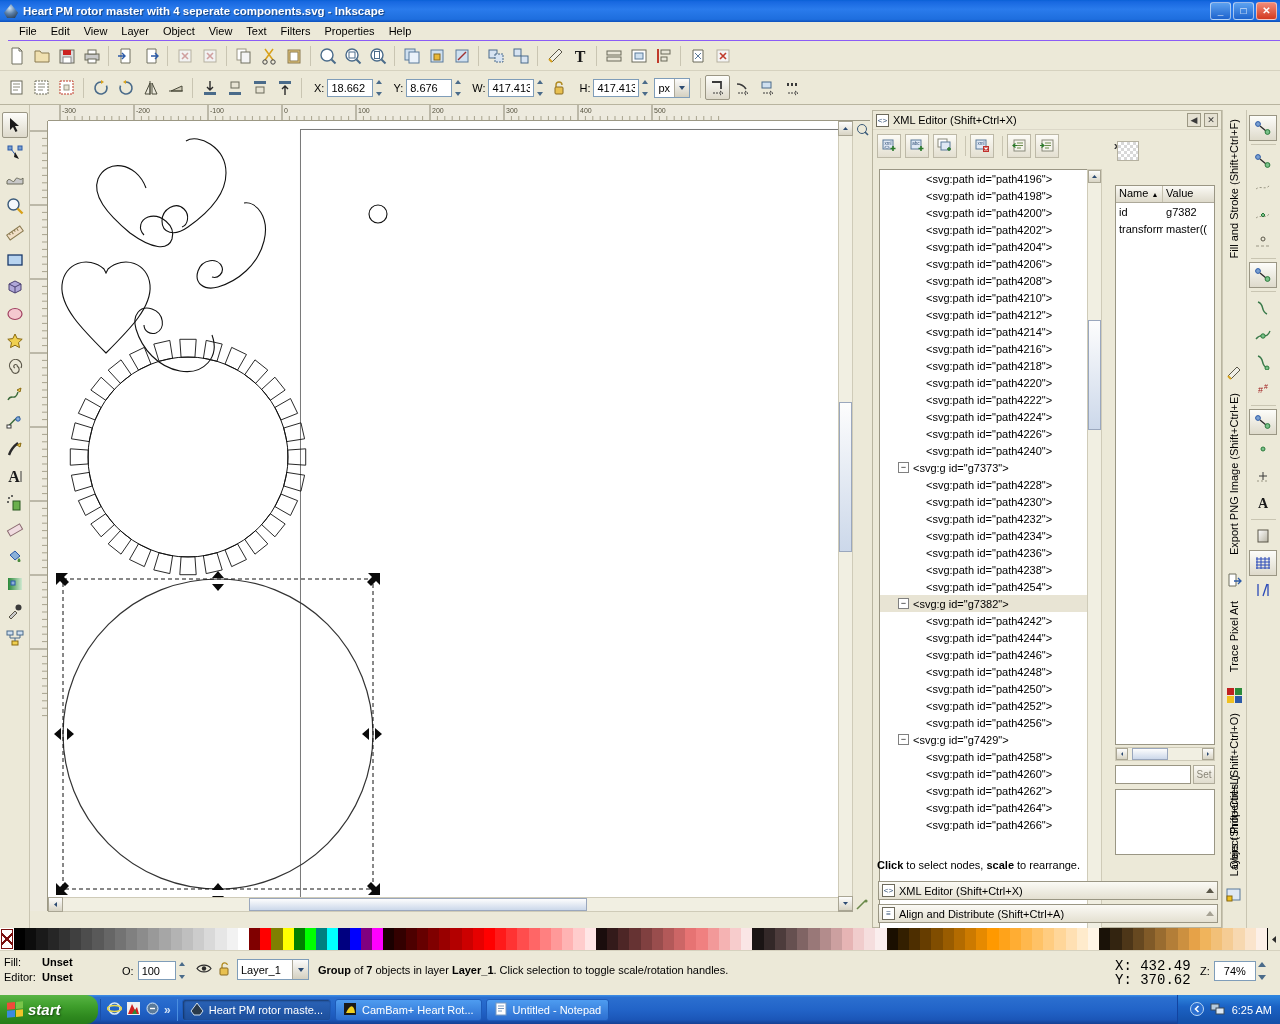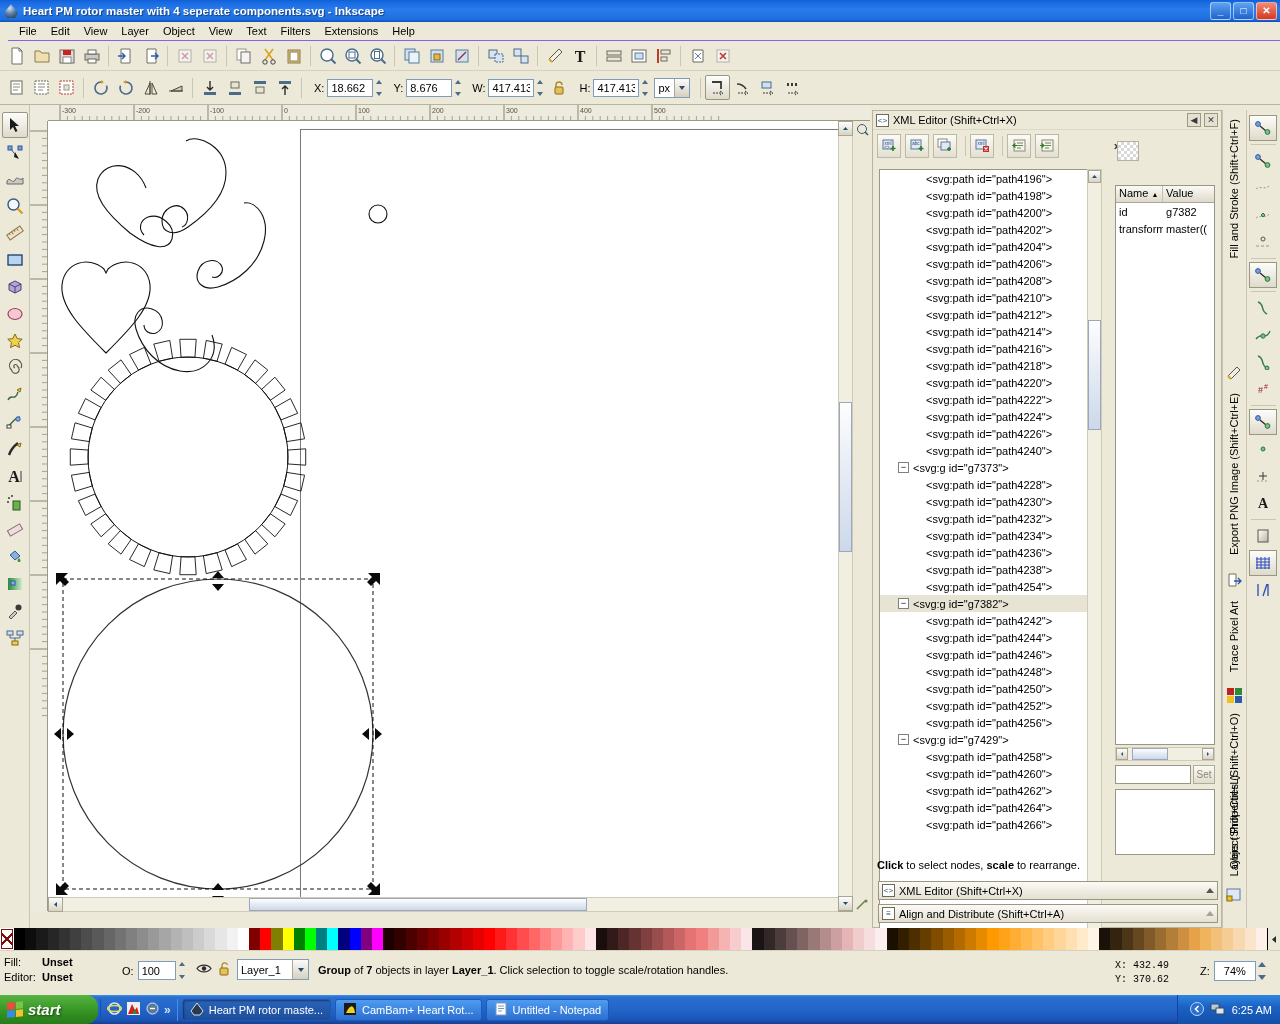--- a/index.html
+++ b/index.html
@@ -179,21 +179,21 @@
   .op-wrap { position:absolute; left:122px; top:10px; display:flex; align-items:center; }
   .layer-wrap { position:absolute; left:196px; top:8px; display:flex; align-items:center; gap:6px;}
   .layer-sel { width:72px; height:21px; border:1px solid #7f9db9; background:#fff;
     font-size:11px; display:flex; align-items:center; padding-left:3px; position:relative;}
   .layer-sel .dd{position:absolute;right:0;top:0;width:16px;height:19px;
     background:linear-gradient(180deg,#fbfbfb,#d4d0c0);border-left:1px solid #aca899;
     display:flex;align-items:center;justify-content:center;}
   .layer-sel .dd i{width:0;height:0;border-left:3px solid transparent;
     border-right:3px solid transparent;border-top:4px solid #2b4a72;}
   .statusmsg { position:absolute; left:318px; top:13px; font-size:11px;}
-  .coords { position:absolute; left:1115px; top:8px; font-size:10px;
+  .coords { position:absolute; left:1115px; top:8px; font-size:14px;
     font-family:"Liberation Mono", monospace; line-height:14px;}
   .zoomctl { position:absolute; left:1200px; top:10px; display:flex; align-items:center;}
   .zoomctl input{width:42px;height:20px;border:1px solid #7f9db9;font-size:11px;
     text-align:center;font-family:"Liberation Sans",sans-serif;}
 
   
   .taskbar { position:absolute; left:0; top:995px; width:1280px; height:29px;
     background:linear-gradient(180deg,#3f91e8 0%,#2b6fd0 8%,#2264c8 50%,#1b56b8 85%,#143f93 100%);
     display:flex; align-items:center; }
   .startbtn { width:98px; height:29px;
@@ -234,21 +234,21 @@
 
   <div class="menubar">
     <div class="mi">File</div>
     <div class="mi">Edit</div>
     <div class="mi">View</div>
     <div class="mi">Layer</div>
     <div class="mi">Object</div>
     <div class="mi">View</div>
     <div class="mi">Text</div>
     <div class="mi">Filters</div>
-    <div class="mi">Extensions</div>
+    <div class="mi">Properties</div>
     <div class="mi">Help</div>
   </div>
 
   <div class="cmdbar">
     <div class="tbtn">
       <svg width="18" height="18" viewBox="0 0 18 18">
           <path d="M4 1h7l3 3v13H4z" fill="#fff" stroke="#707060"></path>
           <path d="M11 1v3h3" fill="none" stroke="#707060"></path>
         </svg>
       </div>

